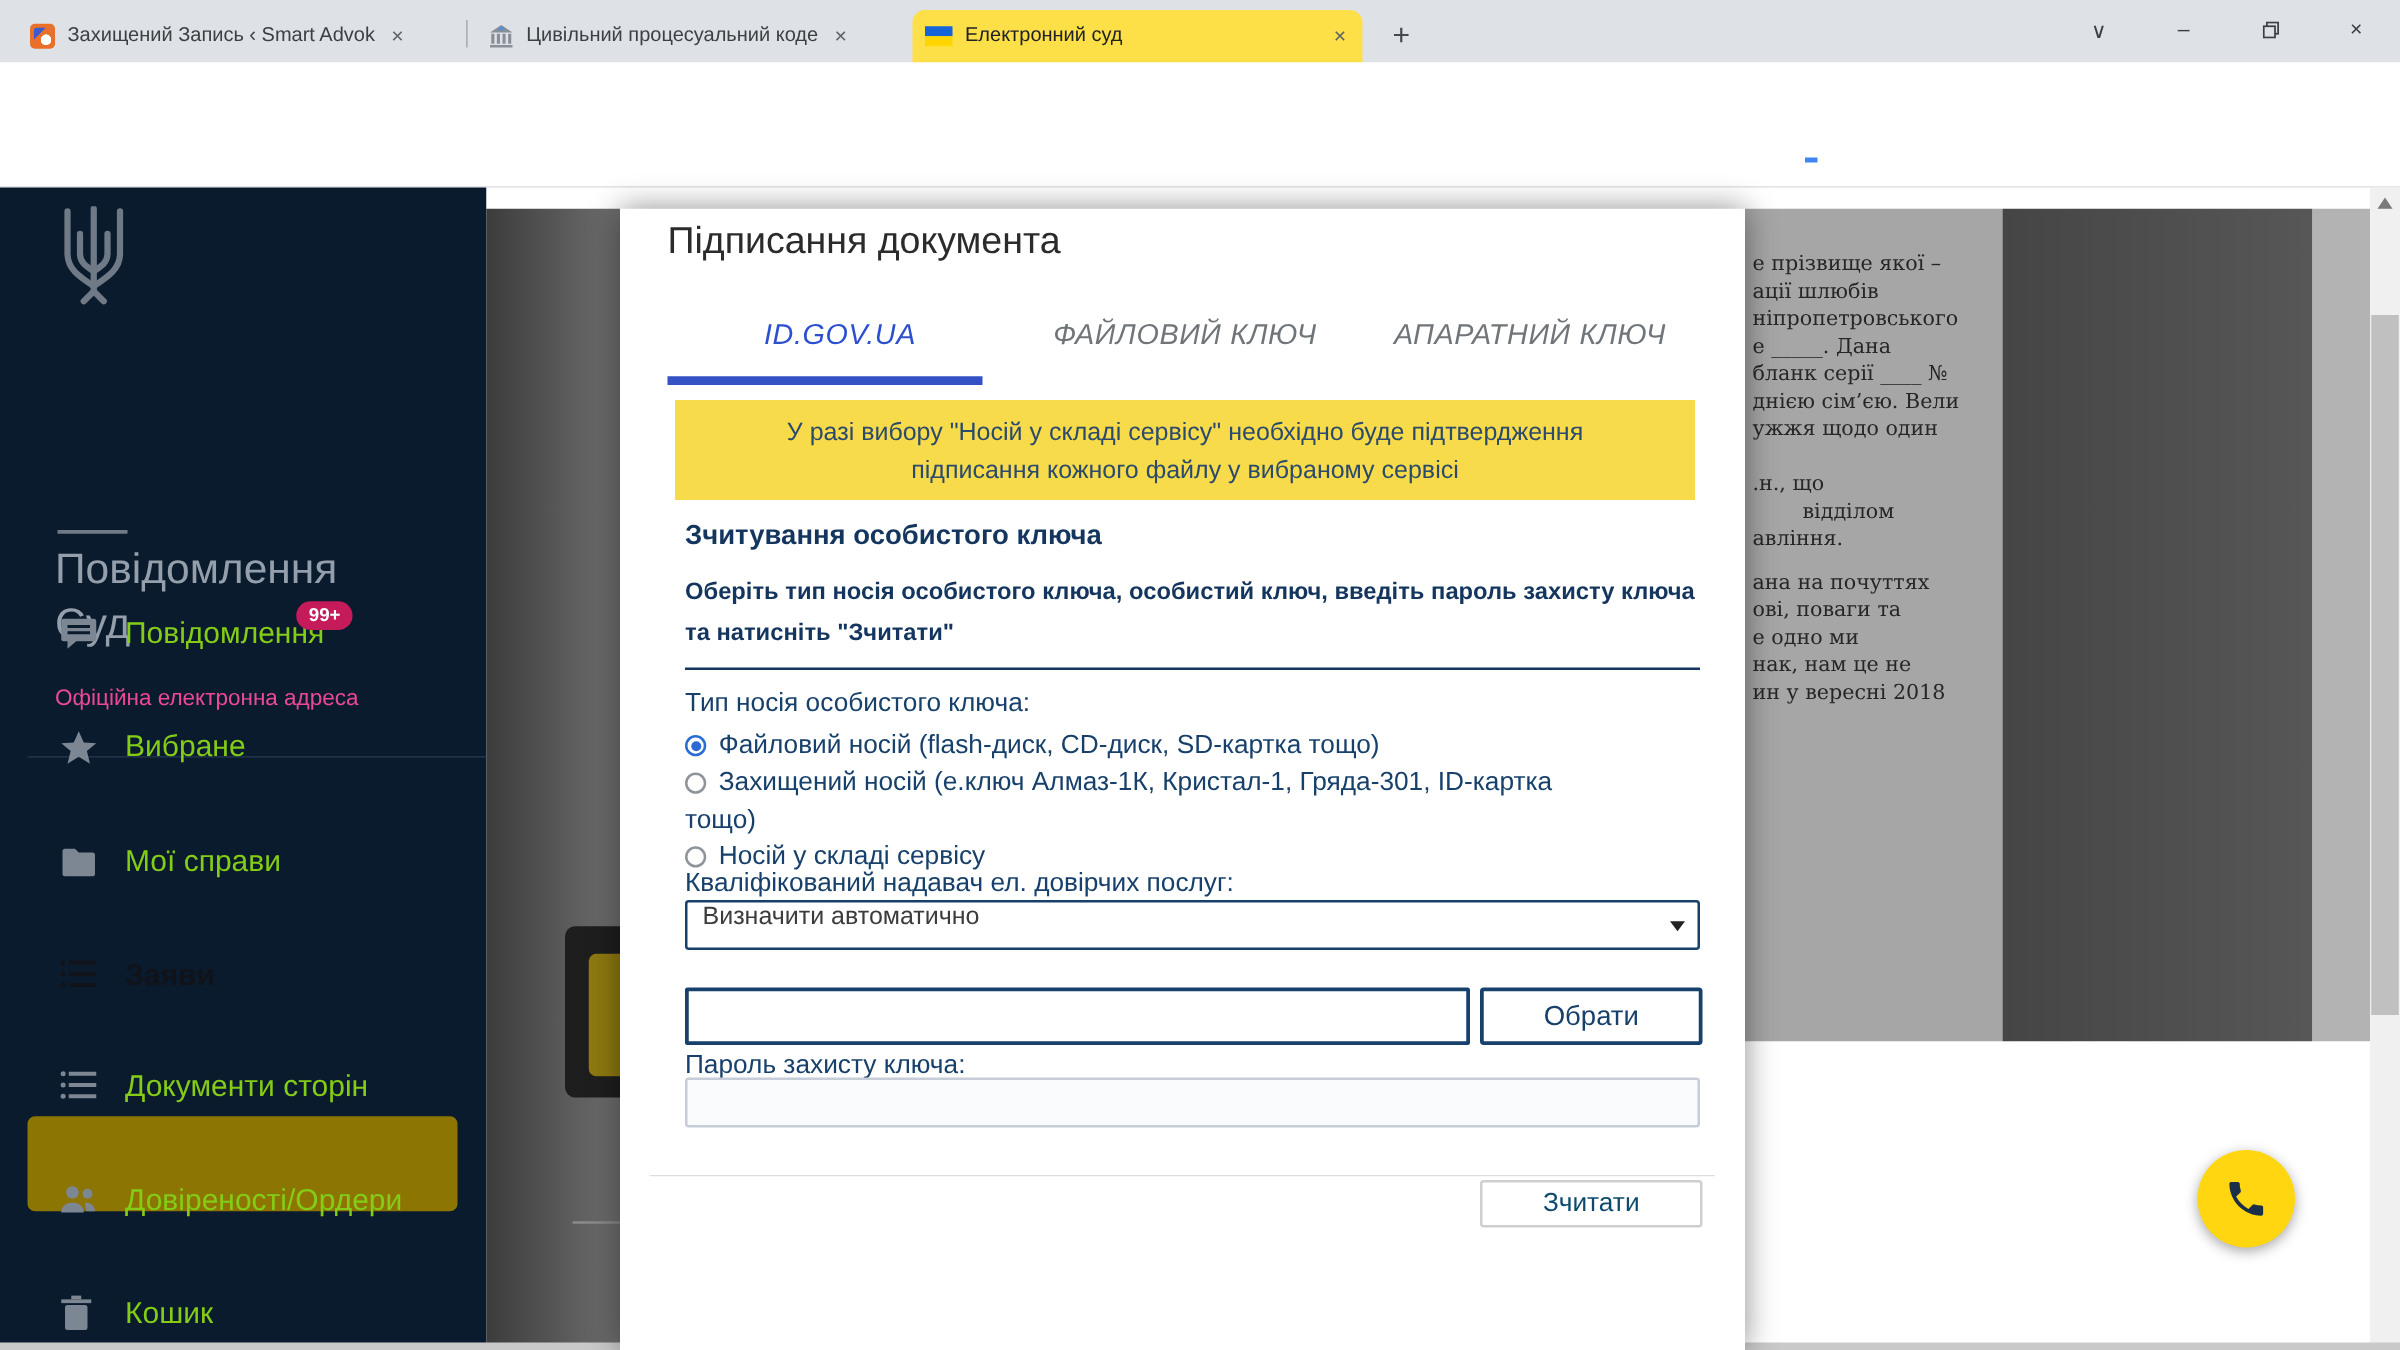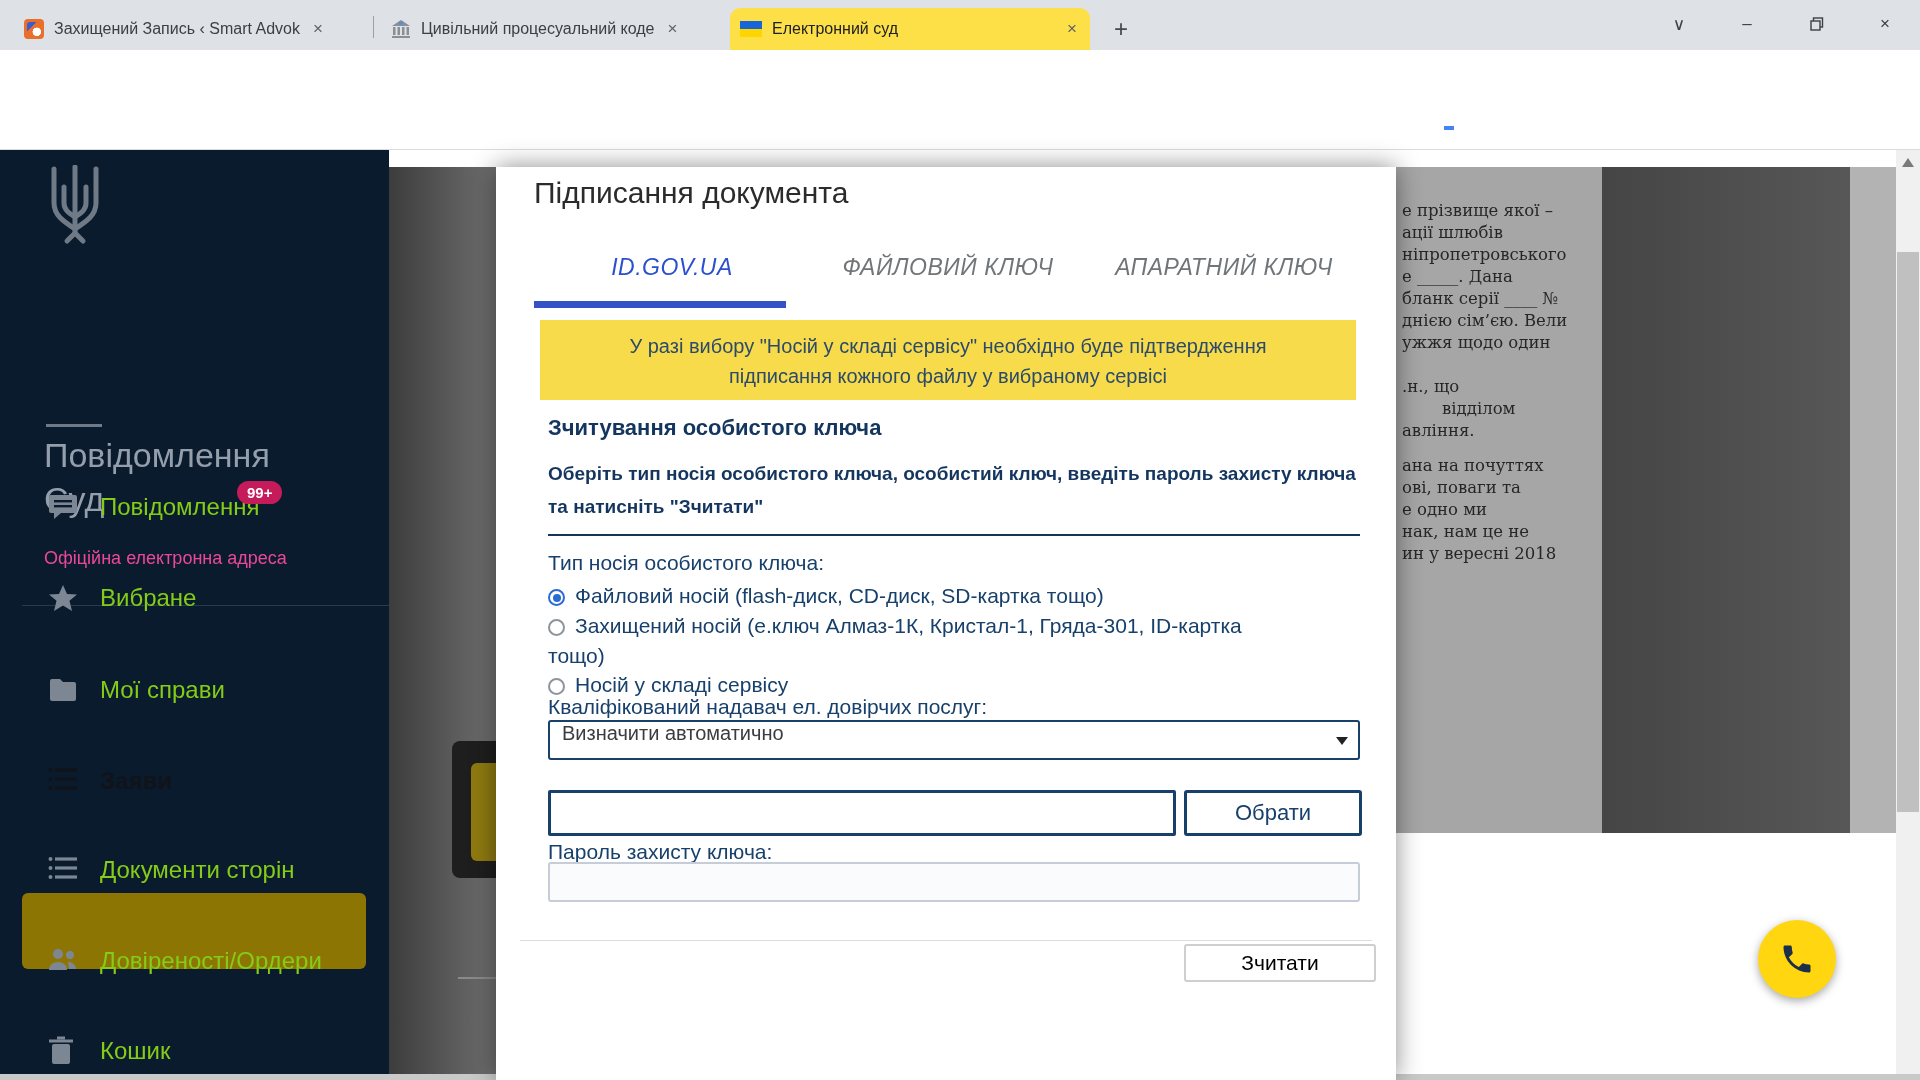--- a/index.html
+++ b/index.html
@@ -111,22 +111,22 @@
   #m-select-arrow{left:840px;top:570px;width:0;height:0;border-left:6px solid transparent;border-right:6px solid transparent;border-top:8px solid #222;}
   #m-key-label{left:52px;top:596px;font-size:21px;color:#17406b;}
   #m-key-input{left:52px;top:623px;width:628px;height:46px;border:3px solid #17406b;border-radius:2px;
     box-sizing:border-box;font-size:20px;padding:0 10px;color:#222;background:#fff;}
   #m-choose-btn{left:688px;top:623px;width:178px;height:46px;border:3px solid #17406b;border-radius:3px;
     background:#fff;font-size:22px;color:#17406b;display:flex;align-items:center;justify-content:center;cursor:pointer;box-sizing:border-box;}
   #m-pass-label{left:52px;top:673px;font-size:21px;color:#17406b;}
   #m-pass-input{left:52px;top:695px;width:812px;height:40px;border:2px solid #c6cdd8;border-radius:3px;
     box-sizing:border-box;background:#fafbfc;font-size:20px;padding:0 10px;color:#222;}
   #m-div2{left:24px;top:773px;width:852px;height:1px;background:#ddd;}
-  #m-read-btn{left:688px;top:777px;width:192px;height:38px;border:2px solid #cfcfcf;border-radius:3px;
-    background:#fff;font-size:21px;color:#000000;display:flex;align-items:center;justify-content:center;box-sizing:border-box;}
+  #m-read-btn{left:688px;top:777px;width:178px;height:38px;border:2px solid #cfcfcf;border-radius:3px;
+    background:#fff;font-size:21px;color:#0c4a6e;display:flex;align-items:center;justify-content:center;box-sizing:border-box;}
 
   
   #fab{left:1758px;top:920px;width:78px;height:78px;border-radius:50%;background:#ffd60f;
     box-shadow:0 3px 10px rgba(0,0,0,.35);display:flex;align-items:center;justify-content:center;cursor:pointer;}
 </style>
 </head>
 <body>
 
 <div id="stage">
 

